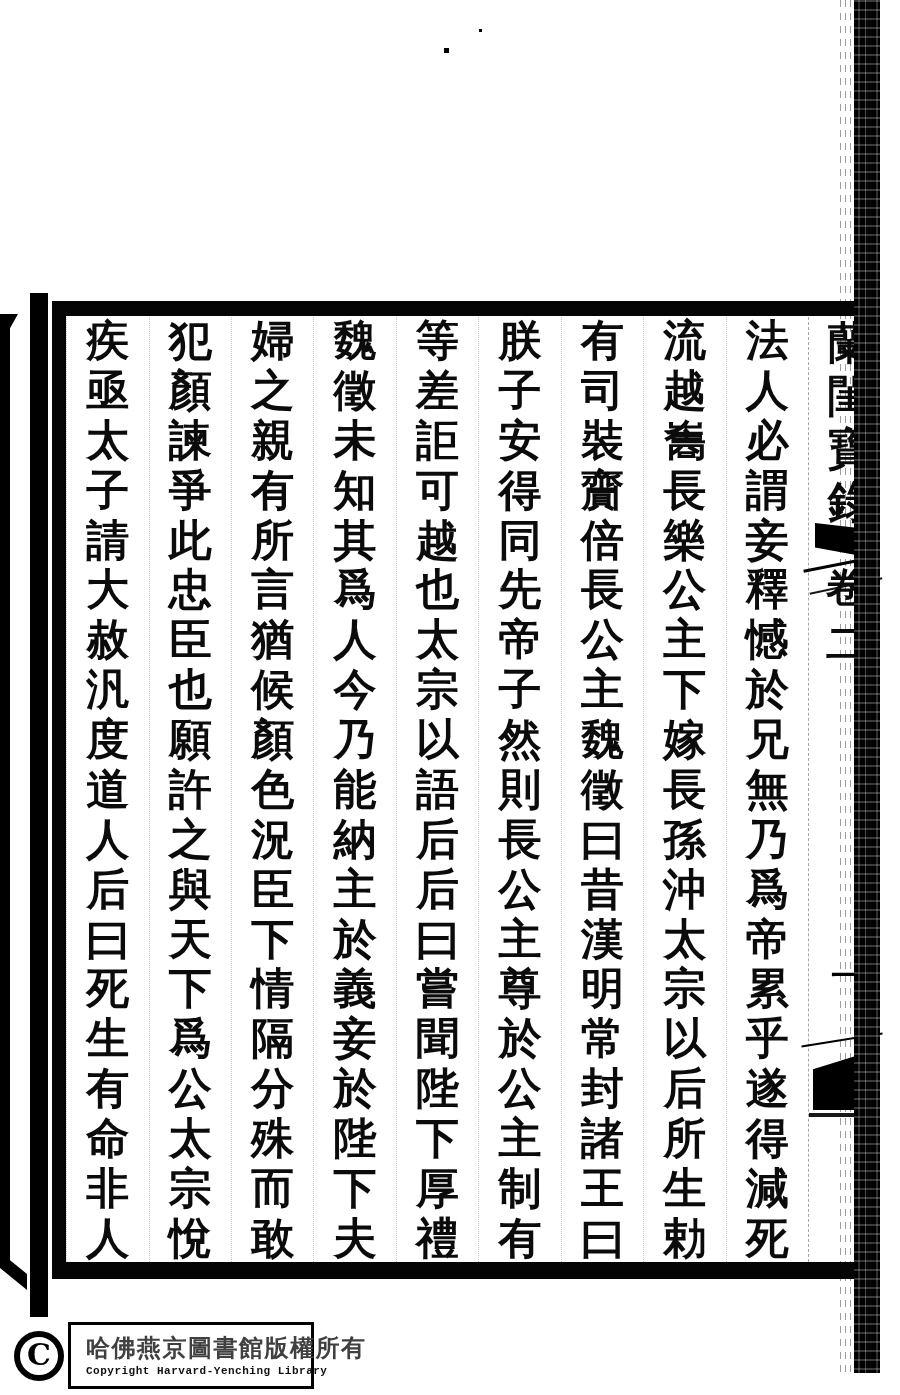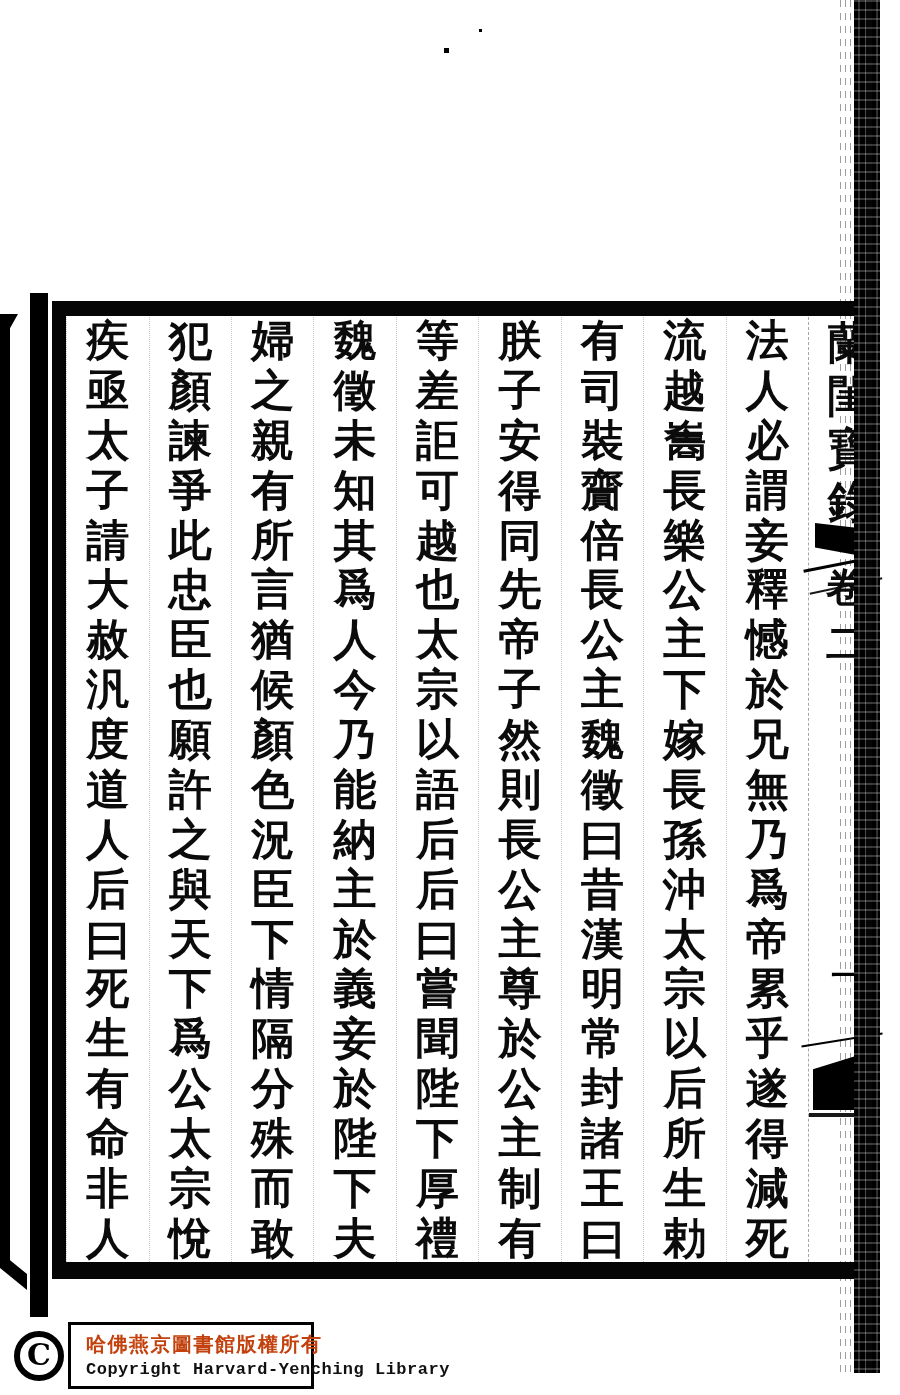--- a/index.html
+++ b/index.html
@@ -109,27 +109,27 @@
     background: #fff; z-index: 2;
   }
   .copyright-c { font-size: 30px; font-weight: 700; color: #000; line-height: 1; margin-top: -2px; }
   .stamp-box {
     left: 68px; top: 1322px; width: 246px; height: 67px;
     border: 3px solid #000;
     display: flex; flex-direction: column; justify-content: center;
     padding-left: 15px; gap: 4px; background: #fff; z-index: 1;
   }
   .stamp-zh {
-    font-size: 20px; font-weight: 700; letter-spacing: 1.5px;
-    color: #c2410c; line-height: 1.15; white-space: nowrap;
+    font-size: 24px; font-weight: 700; letter-spacing: 1.5px;
+    color: #404040; line-height: 1.15; white-space: nowrap;
     font-family: "DejaVu Serif", serif;
     text-align: center;
   }
   .stamp-en {
-    font-size: 17px; font-weight: 700; letter-spacing: .5px;
+    font-size: 11px; font-weight: 700; letter-spacing: .5px;
     color: #111; white-space: nowrap;
     font-family: "Liberation Mono", monospace;
   }
 </style>
 </head>
 <body>
 
 <div class="abs speck speck1"></div>
 <div class="abs speck speck2"></div>
 

